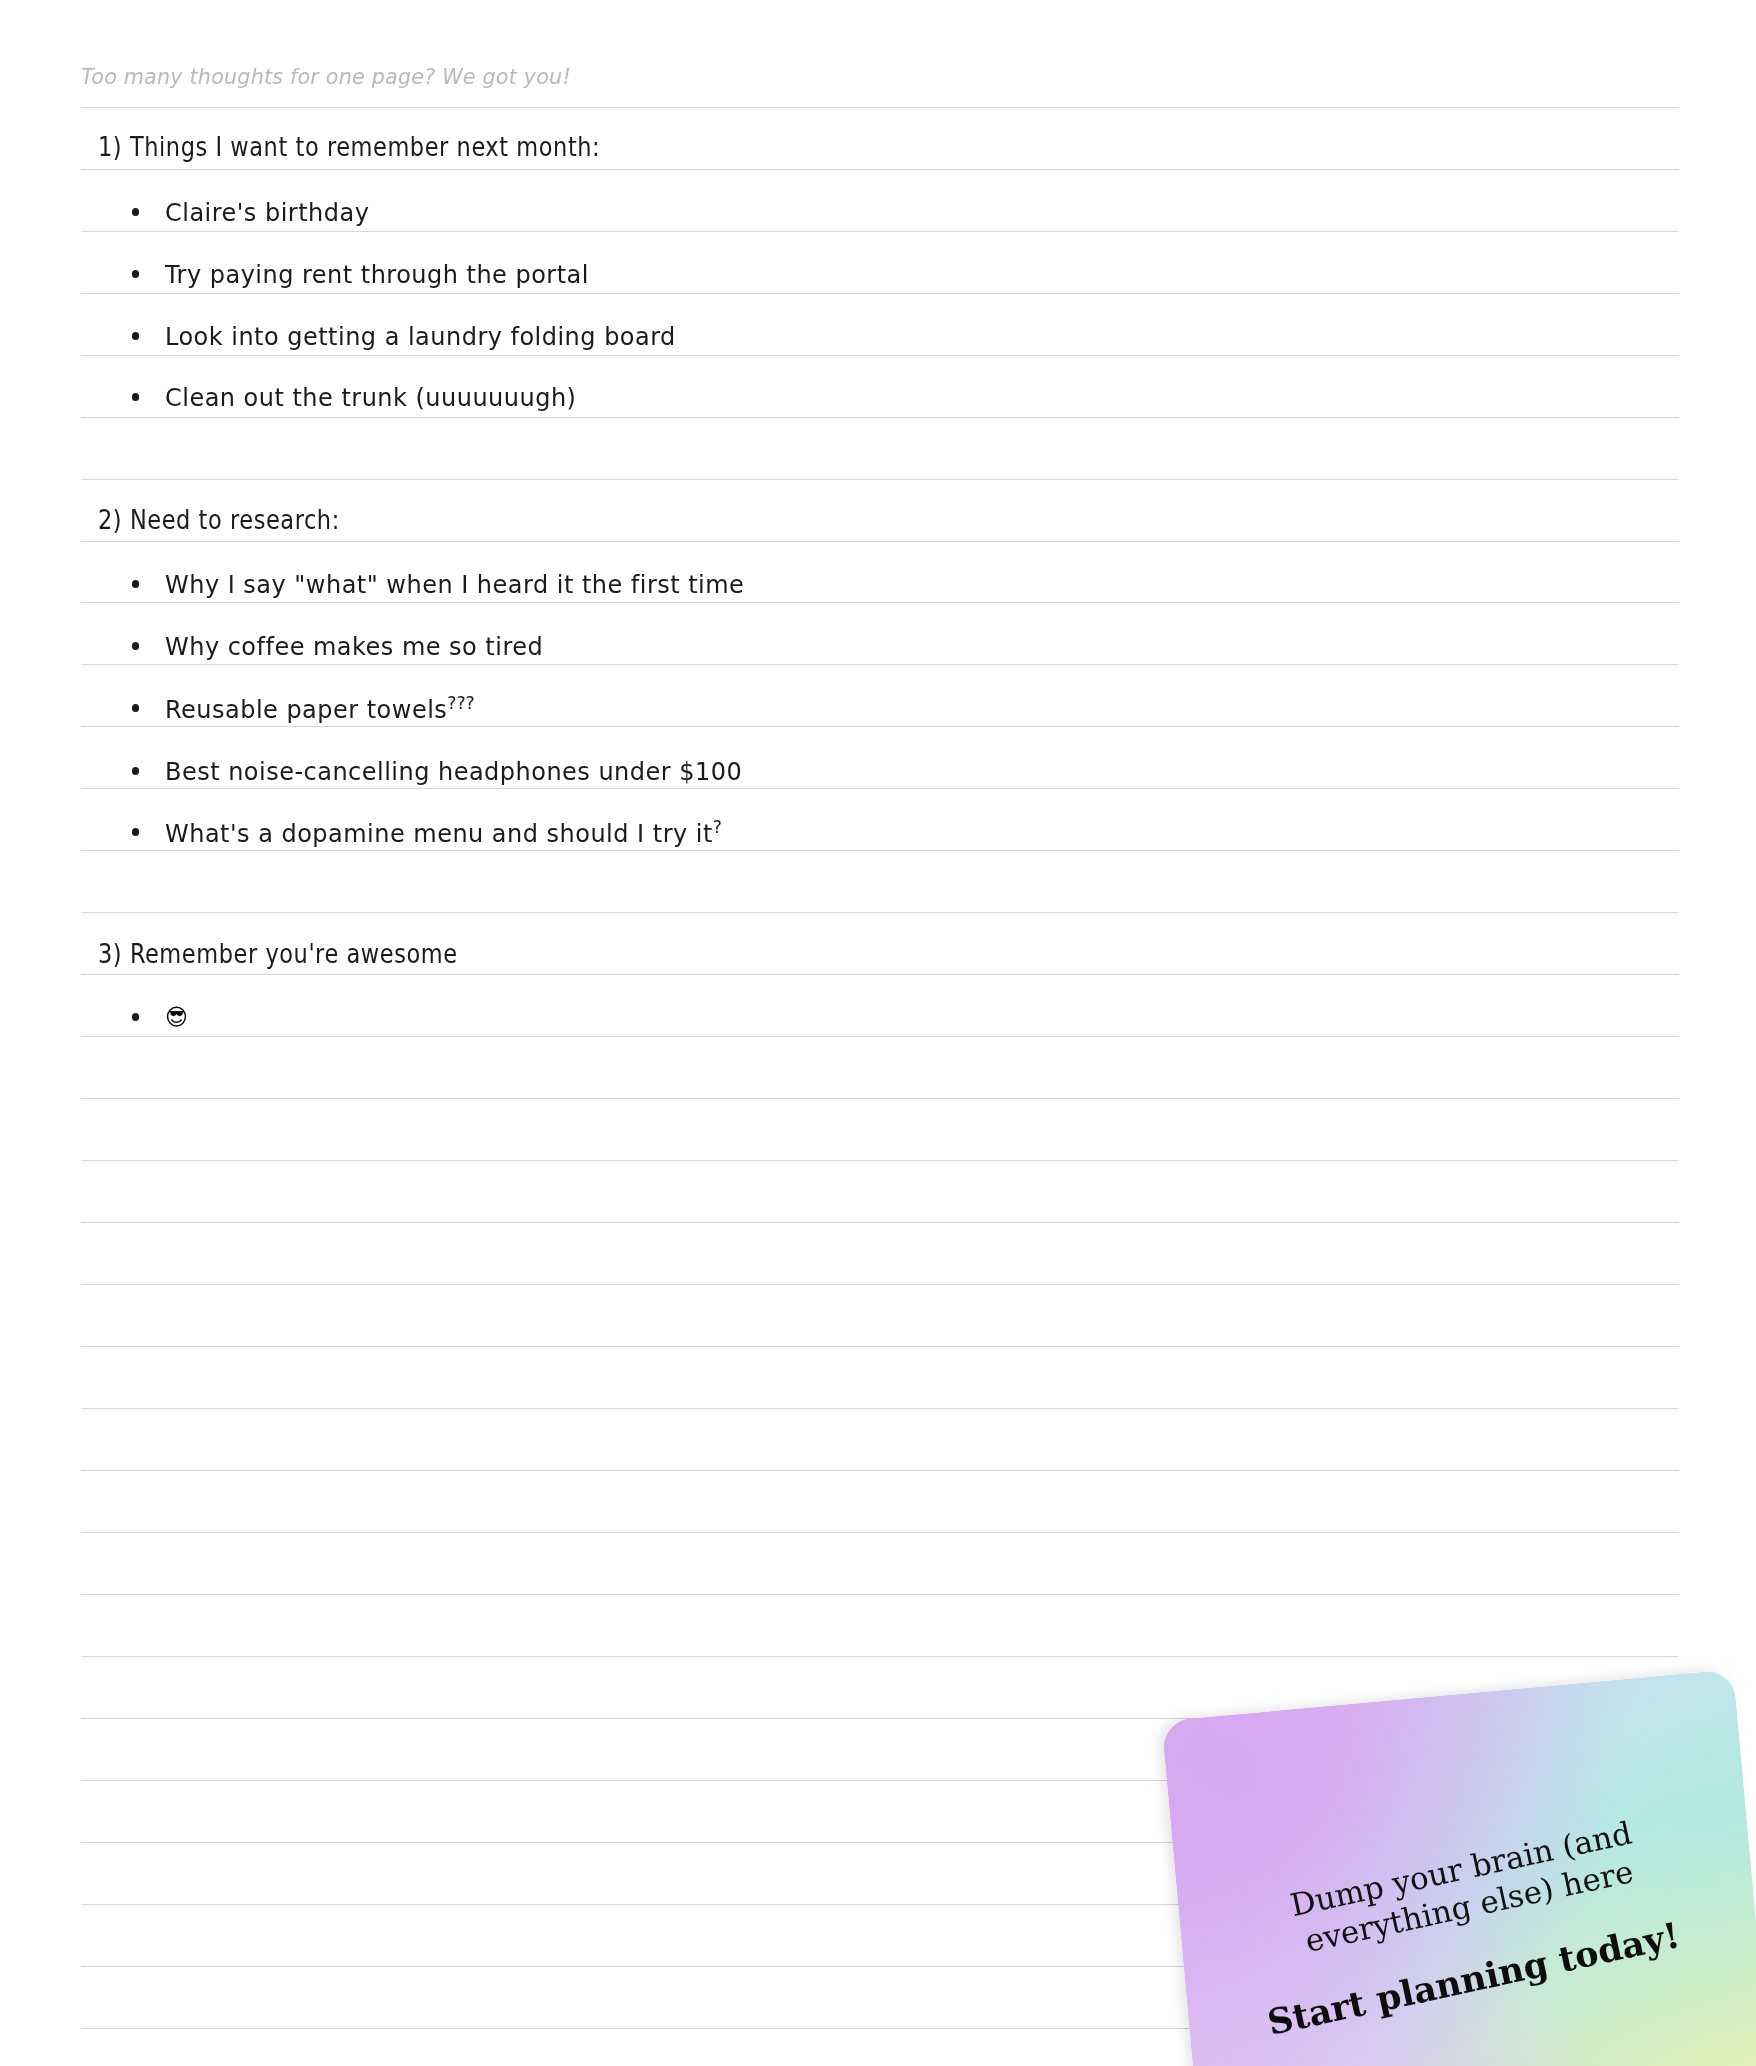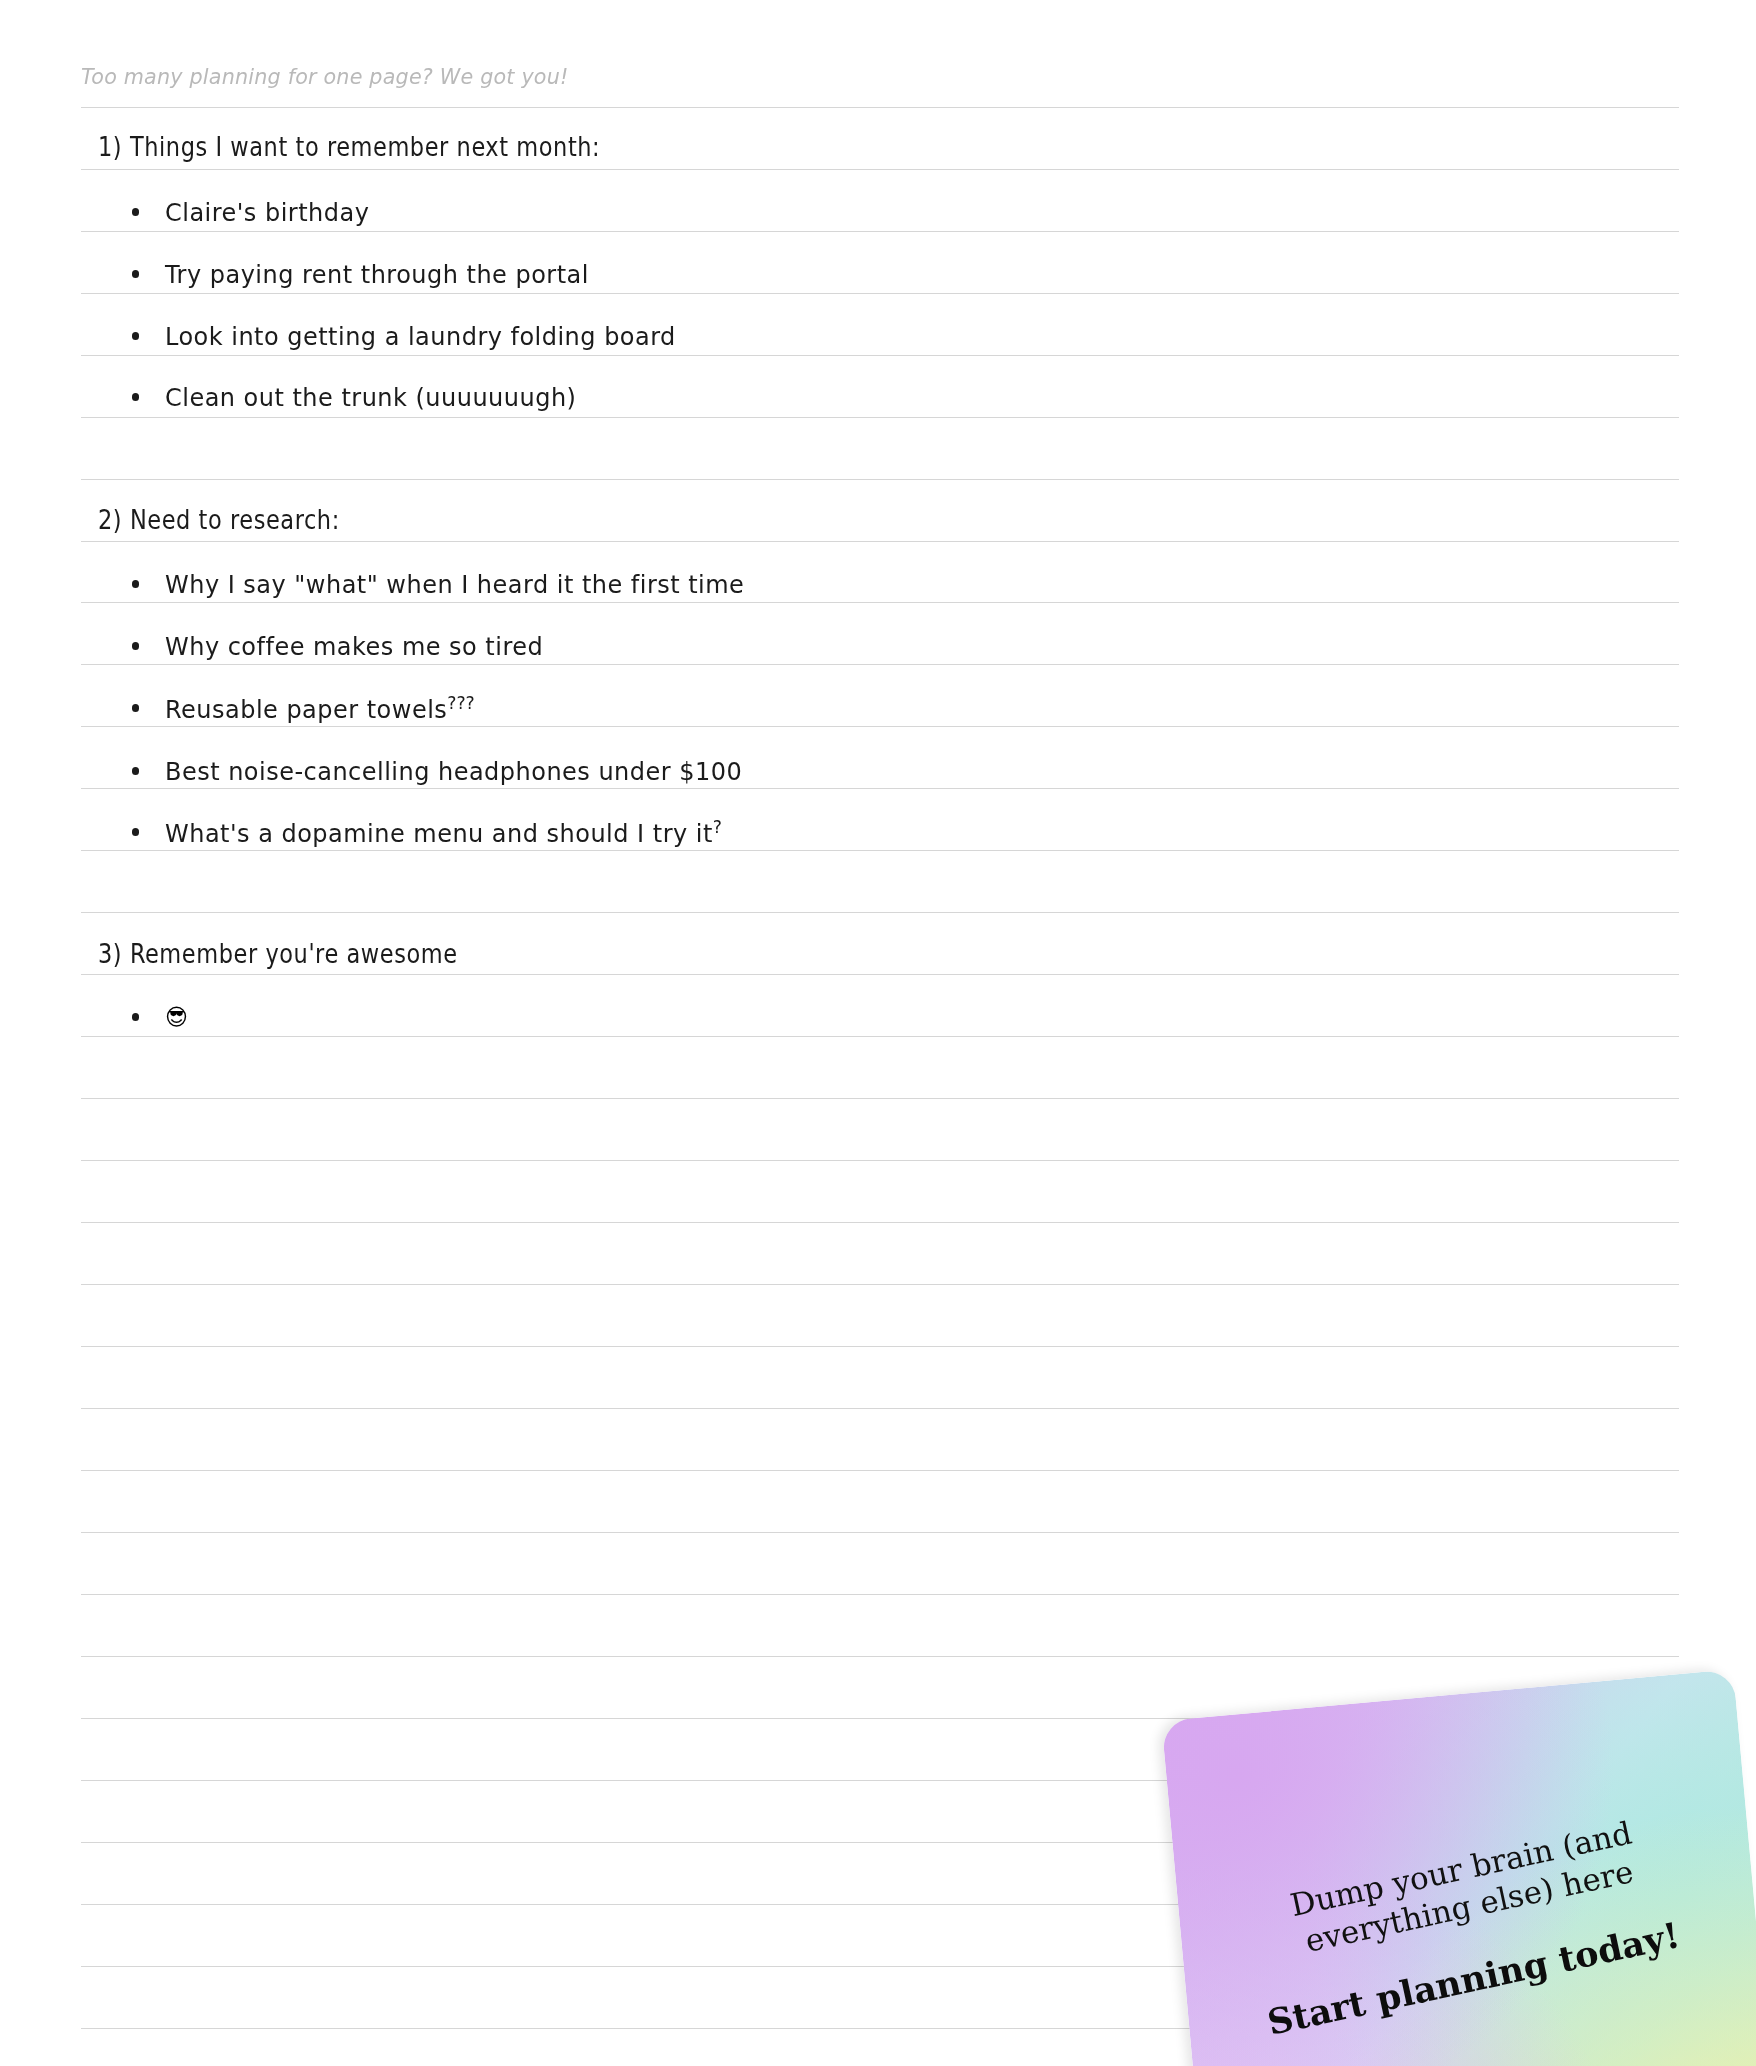--- a/index.html
+++ b/index.html
@@ -195,21 +195,21 @@
     <div class="rule" style="top:1656px"></div>
     <div class="rule" style="top:1718px"></div>
     <div class="rule" style="top:1780px"></div>
     <div class="rule" style="top:1842px"></div>
     <div class="rule" style="top:1904px"></div>
     <div class="rule" style="top:1966px"></div>
     <div class="rule" style="top:2028px"></div>
 
   </div>
 
-  <div class="header-note">Too many planning for one page? We got you!</div>
+  <div class="header-note">Too many thoughts for one page? We got you!</div>
 
   <div class="content">
 
     <div class="hand section-title" style="left:98px; top:132px;">1) Things I want to remember next month:</div>
 
     <div class="bullet-row" style="left:132px; top:198px; height:28px;">
       <span class="bullet-dot"></span>
       <span class="hand bullet-text">Claire's birthday</span>
     </div>
     <div class="bullet-row" style="left:132px; top:260px; height:28px;">

